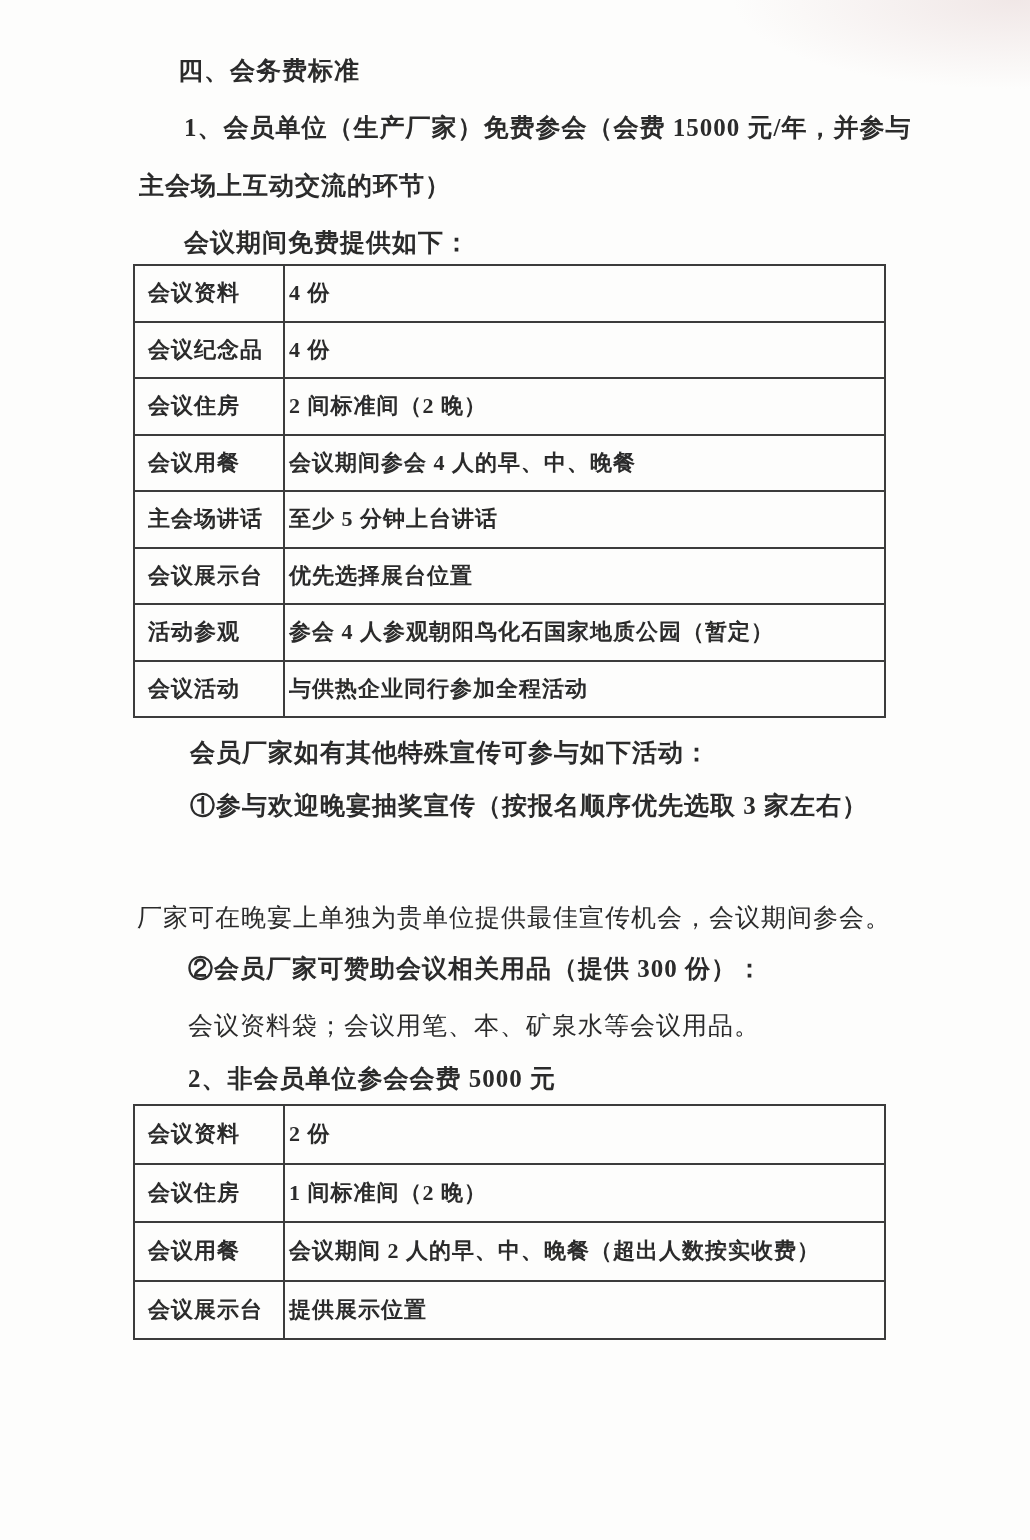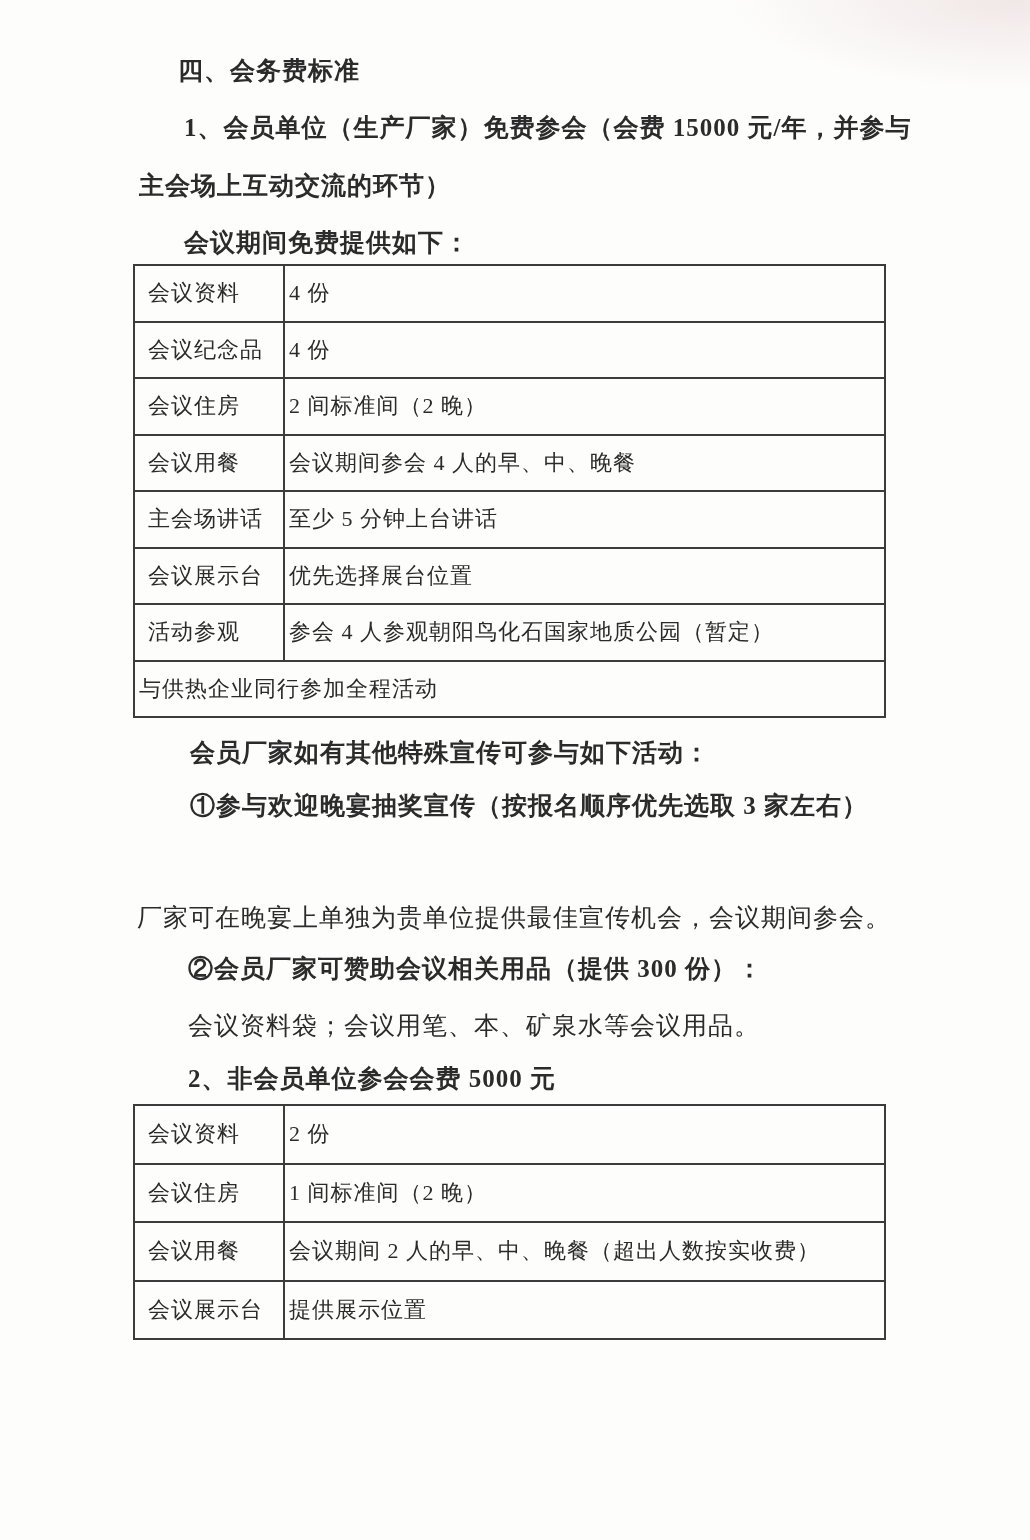--- a/index.html
+++ b/index.html
@@ -31,21 +31,21 @@
   .bold { font-weight: bold; }
 
   .doc-table {
     position: absolute;
     left: 133px;
     width: 753px;
     border: 2px solid #3c3c3c;
     box-sizing: border-box;
     background: #fdfdfc;
   }
-  .t-row { display: flex; }
+  .t-row { display: flex; font-weight: bold; }
   .t-row + .t-row { border-top: 2px solid #3c3c3c; }
   .table-1 .t-row { height: 54.5px; }
   .table-2 .t-row { height: 56.5px; }
   .t-label {
     width: 150px;
     flex: 0 0 150px;
     border-right: 2px solid #3c3c3c;
     display: flex;
     align-items: center;
     padding-left: 13px;
@@ -99,20 +99,21 @@
     </div>
     <div class="t-row">
       <div class="t-label">会议展示台</div>
       <div class="t-value">优先选择展台位置</div>
     </div>
     <div class="t-row">
       <div class="t-label">活动参观</div>
       <div class="t-value">参会 4 人参观朝阳鸟化石国家地质公园（暂定）</div>
     </div>
     <div class="t-row">
+      <div class="t-label">会议活动</div>
       <div class="t-value">与供热企业同行参加全程活动</div>
     </div>
   </div>
 
   <div class="line bold" style="left:190px; top:737px;">会员厂家如有其他特殊宣传可参与如下活动：</div>
 
   <div class="line bold" style="left:190px; top:790px;">①参与欢迎晚宴抽奖宣传（按报名顺序优先选取 3 家左右）</div>
 
   <div class="line" style="left:137px; top:902px;">厂家可在晚宴上单独为贵单位提供最佳宣传机会，会议期间参会。</div>
 

